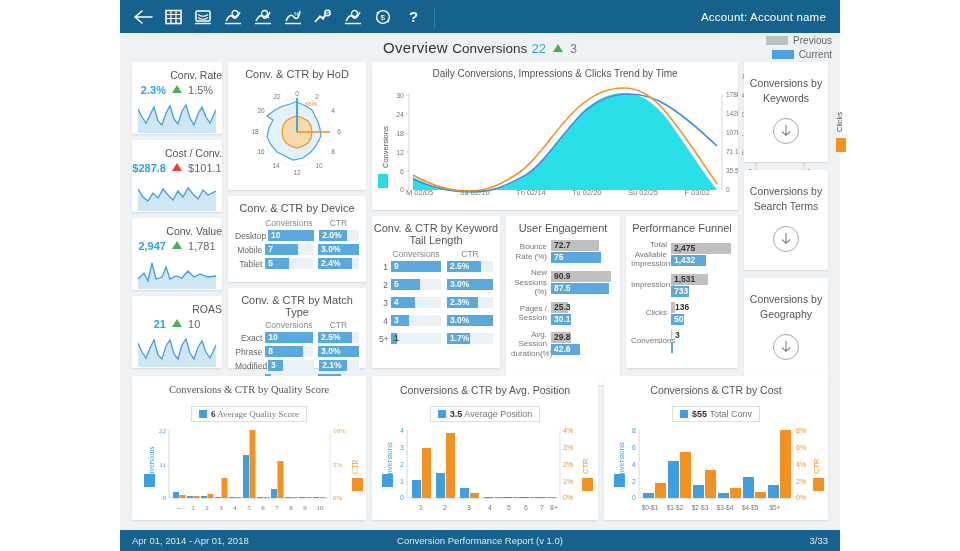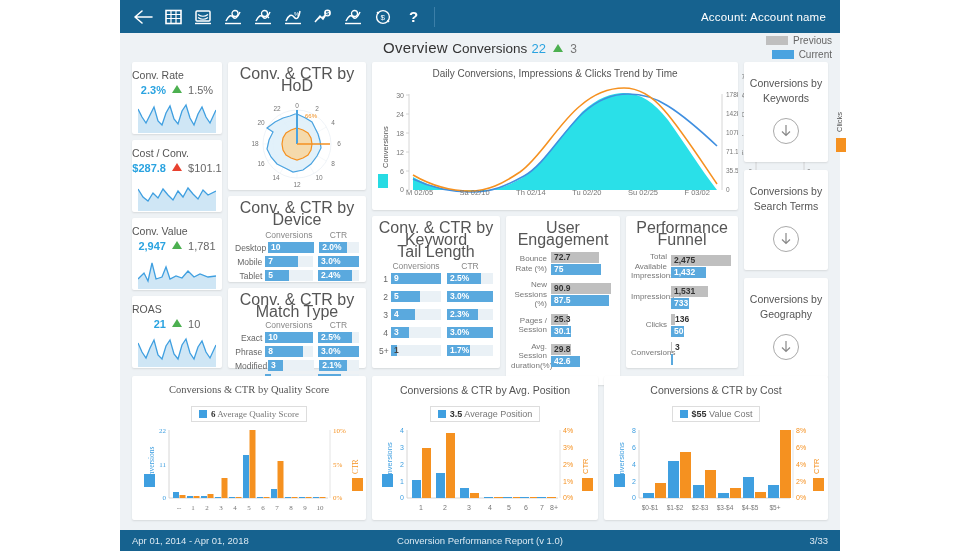--- a/index.html
+++ b/index.html
@@ -38,24 +38,24 @@
   .pagetitle .prev { color:#777; font-size:12px; }
   .tri-up { display:inline-block; width:0;height:0;border-left:5px solid transparent;border-right:5px solid transparent;border-bottom:8px solid #4cb050; vertical-align:1px; margin:0 3px;}
   .tri-up-r { display:inline-block; width:0;height:0;border-left:5px solid transparent;border-right:5px solid transparent;border-bottom:8px solid #e8412f; vertical-align:1px; margin:0 3px;}
 
   .legend-tr { position:absolute; right:8px; top:2px; font-size:10px; color:#666; }
   .legend-tr div { display:flex; align-items:center; justify-content:flex-end; gap:5px; margin-bottom:3px;}
   .sw { width:22px; height:9px; display:inline-block; }
 
   
   .card { position:absolute; background:#fff; border-radius:2px; box-shadow:0 1px 2px rgba(0,0,0,.10); }
-  .card-t { text-align:center; font-size:16px; color:#555; padding-top:6px; line-height:12px; }
+  .card-t { text-align:center; font-size:11px; color:#555; padding-top:6px; line-height:12px; }
 
   
-  .kpi-t { font-size:10.5px; color:#555; text-align:left; padding-top:7px; }
+  .kpi-t { font-size:10.5px; color:#555; text-align:right; padding-top:7px; }
   .kpi-v { text-align:center; font-size:11px; padding-top:3px; white-space:nowrap; }
   .kpi-v .cur { color:#2aa3e0; font-weight:bold; }
   .kpi-v .pv { color:#666; }
   .spark { margin:5px 6px 0 6px; height:34px; }
 
   
   .tbl { padding:0 7px; }
   .hdr { display:flex; font-size:8.5px; color:#888; margin-bottom:2px;}
   .row { display:flex; align-items:center; margin-bottom:3px; }
   .rl { font-size:8.5px; color:#666; text-align:right; padding-right:3px; }
@@ -807,21 +807,21 @@
             <text x="154" y="88">6</text>
             <text x="170" y="88">7</text>
             <text x="182" y="88">8+</text>
       </g>
     </svg>
   </div>
 
   <div class="card" style="left:484px;top:376px;width:224px;height:144px;">
     <div class="card-t" style="font-size:10.5px;padding-top:8px">Conversions &amp; CTR by Cost</div>
     <div style="text-align:center;margin-top:7px">
-      <span class="legbox"><span class="legsw"></span><b>$55</b> <span>Value Cost</span></span>
+      <span class="legbox"><span class="legsw"></span><b>$55</b> <span>Total Conv</span></span>
     </div>
     <svg width="224" height="92" viewBox="0 0 224 92">
       <g font-size="7" fill="#3f9fe0" text-anchor="end">
         <text x="32" y="11">8</text>
             <text x="32" y="28">6</text>
             <text x="32" y="45">4</text>
             <text x="32" y="62">2</text>
             <text x="32" y="78">0</text>
       </g>
       <line x1="35" y1="8" x2="35" y2="76" stroke="#ccc" stroke-width=".8"></line>

